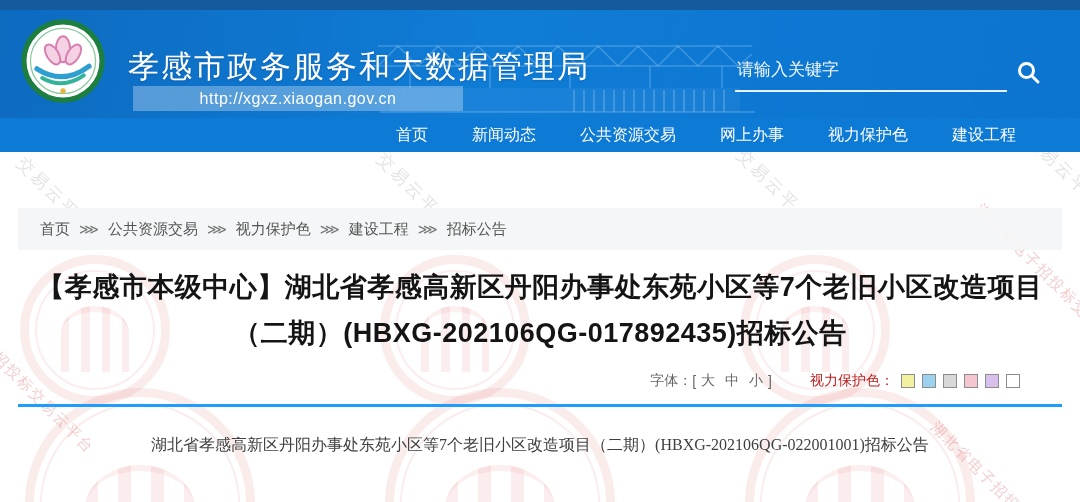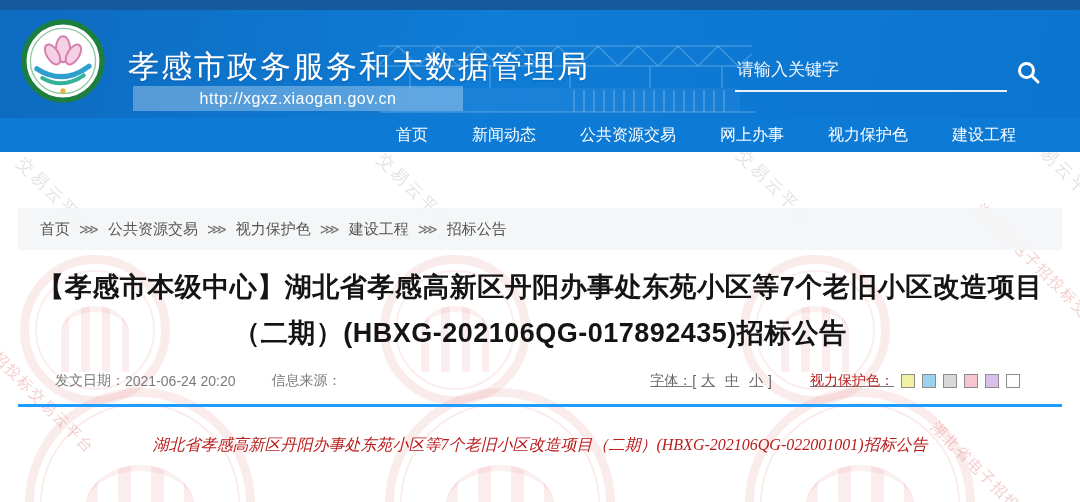--- a/index.html
+++ b/index.html
@@ -86,33 +86,33 @@
     letter-spacing:0.5px;
   }
   .meta-row {
     margin:14px 18px 0; height:22px;
     display:flex; align-items:center;
     font-size:14px; color:#7a7a7a;
     padding:0 42px 0 37px;
   }
   .meta-left { display:flex; align-items:center; }
   .meta-source { margin-left:36px; }
-  .meta-right { margin-left:auto; display:flex; align-items:center;text-decoration:underline; }
+  .meta-right { margin-left:auto; display:flex; align-items:center; }
   .font-group { display:flex; align-items:center; color:#666666; }
   .font-size-option { margin:0 5px; cursor:pointer; }
   .eye-label { margin-left:38px; color:#b91c1c; }
   .swatch {
     width:14px; height:14px; border:1px solid #8c8c8c;
     display:inline-block; margin-left:7px; cursor:pointer;
   }
   .divider { margin:12px 18px 0; height:3px; background:#1e9dff; }
   .body-heading {
     margin:28px 56px 0; text-align:center;
     font-family:"Liberation Serif","DejaVu Serif",serif;
-    font-size:16px; color:#b91c1c;font-style:italic;
+    font-size:16px; color:#404040;
   }
   .bid-line {
     margin:15px 0 0; text-align:center;
     font-family:"Liberation Serif","DejaVu Serif",serif;
     font-size:16px; color:#333333; letter-spacing:0.5px;
   }
 </style>
 </head>
 <body>
 
@@ -221,25 +221,20 @@
       <span class="crumb">视力保护色</span>
       <span class="crumb-sep">⋙</span>
       <span class="crumb">建设工程</span>
       <span class="crumb-sep">⋙</span>
       <span class="crumb">招标公告</span>
     </div>
 
     <h1 class="article-title">【孝感市本级中心】湖北省孝感高新区丹阳办事处东苑小区等7个老旧小区改造项目（二期）(HBXG-202106QG-017892435)招标公告</h1>
 
     <div class="meta-row">
-      <div class="meta-left">
-        <span>发文日期：</span>
-        <span>2021-06-24 20:20</span>
-        <span class="meta-source">信息来源：</span>
-      </div>
       <div class="meta-right">
         <div class="font-group">
           <span>字体：</span>
           <span>[</span>
           <span class="font-size-option">大</span>
           <span class="font-size-option">中</span>
           <span class="font-size-option">小</span>
           <span>]</span>
         </div>
         <span class="eye-label">视力保护色：</span>

